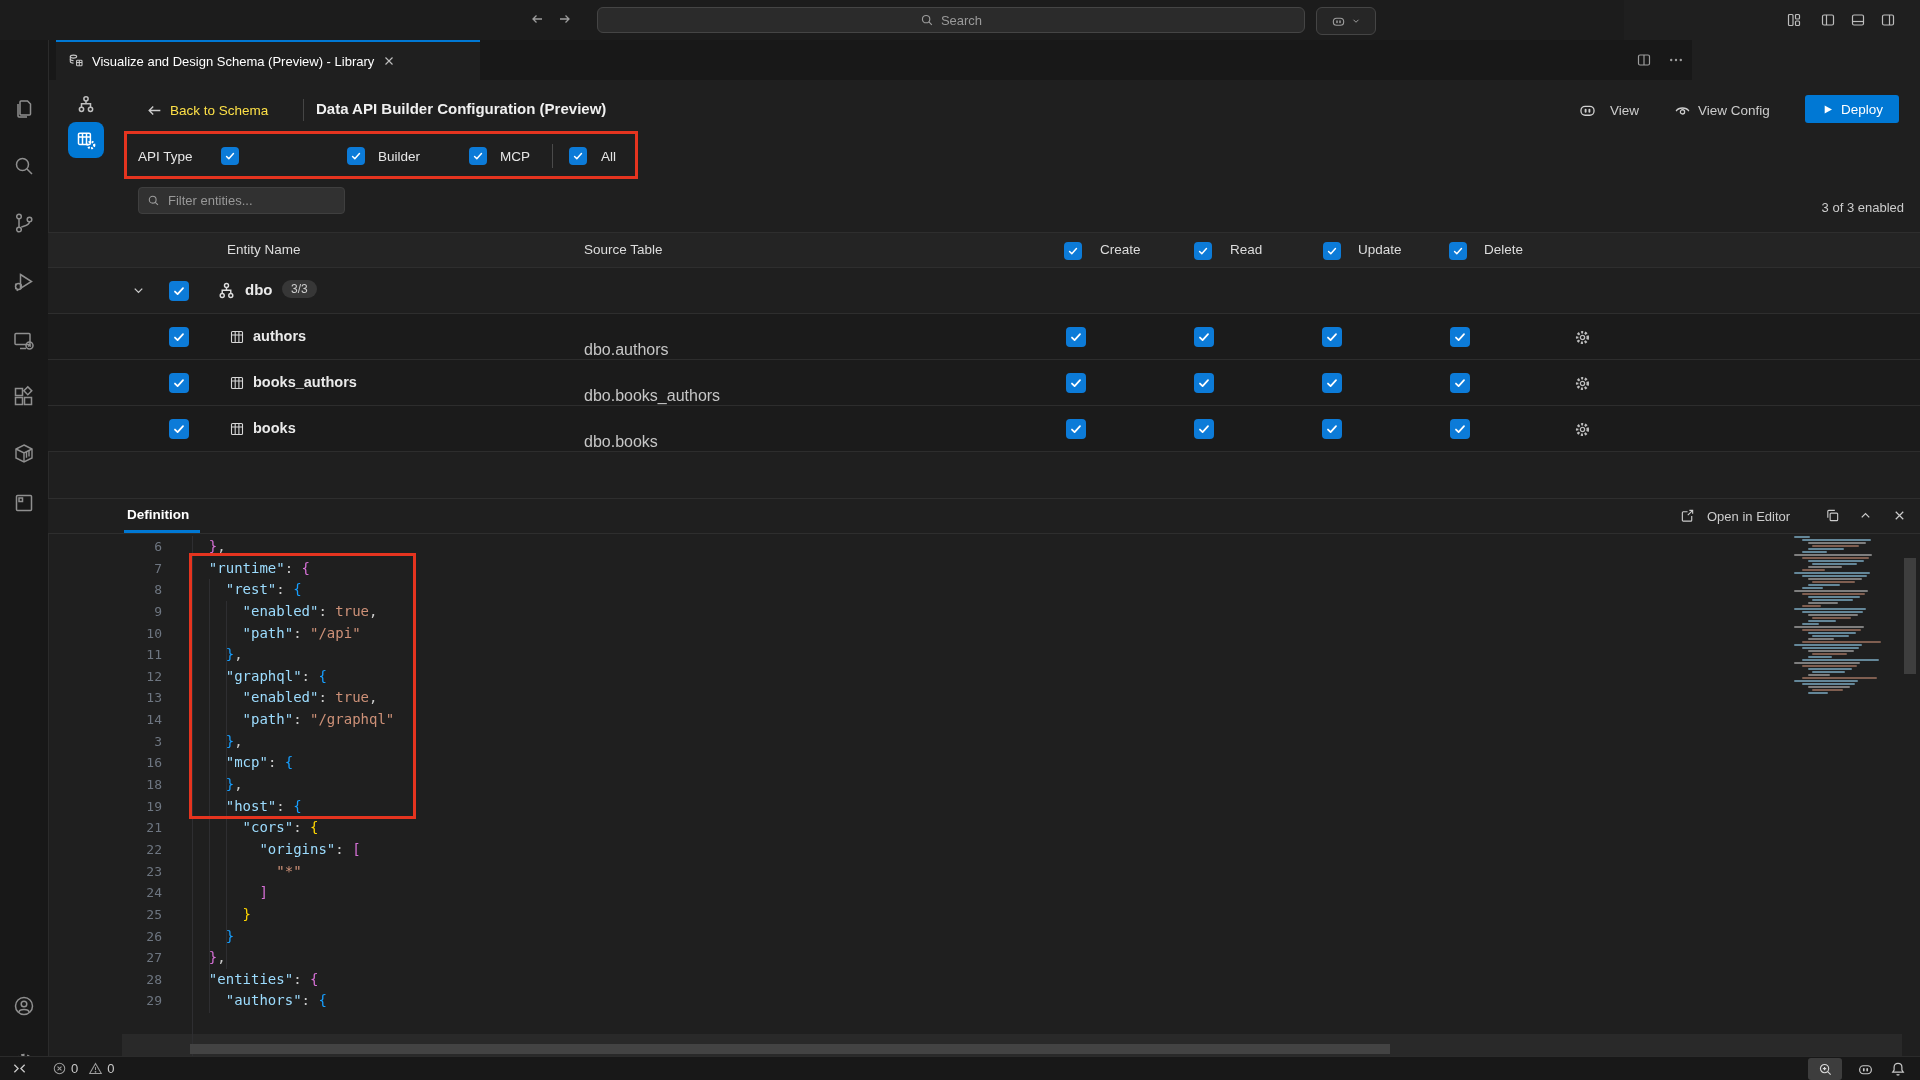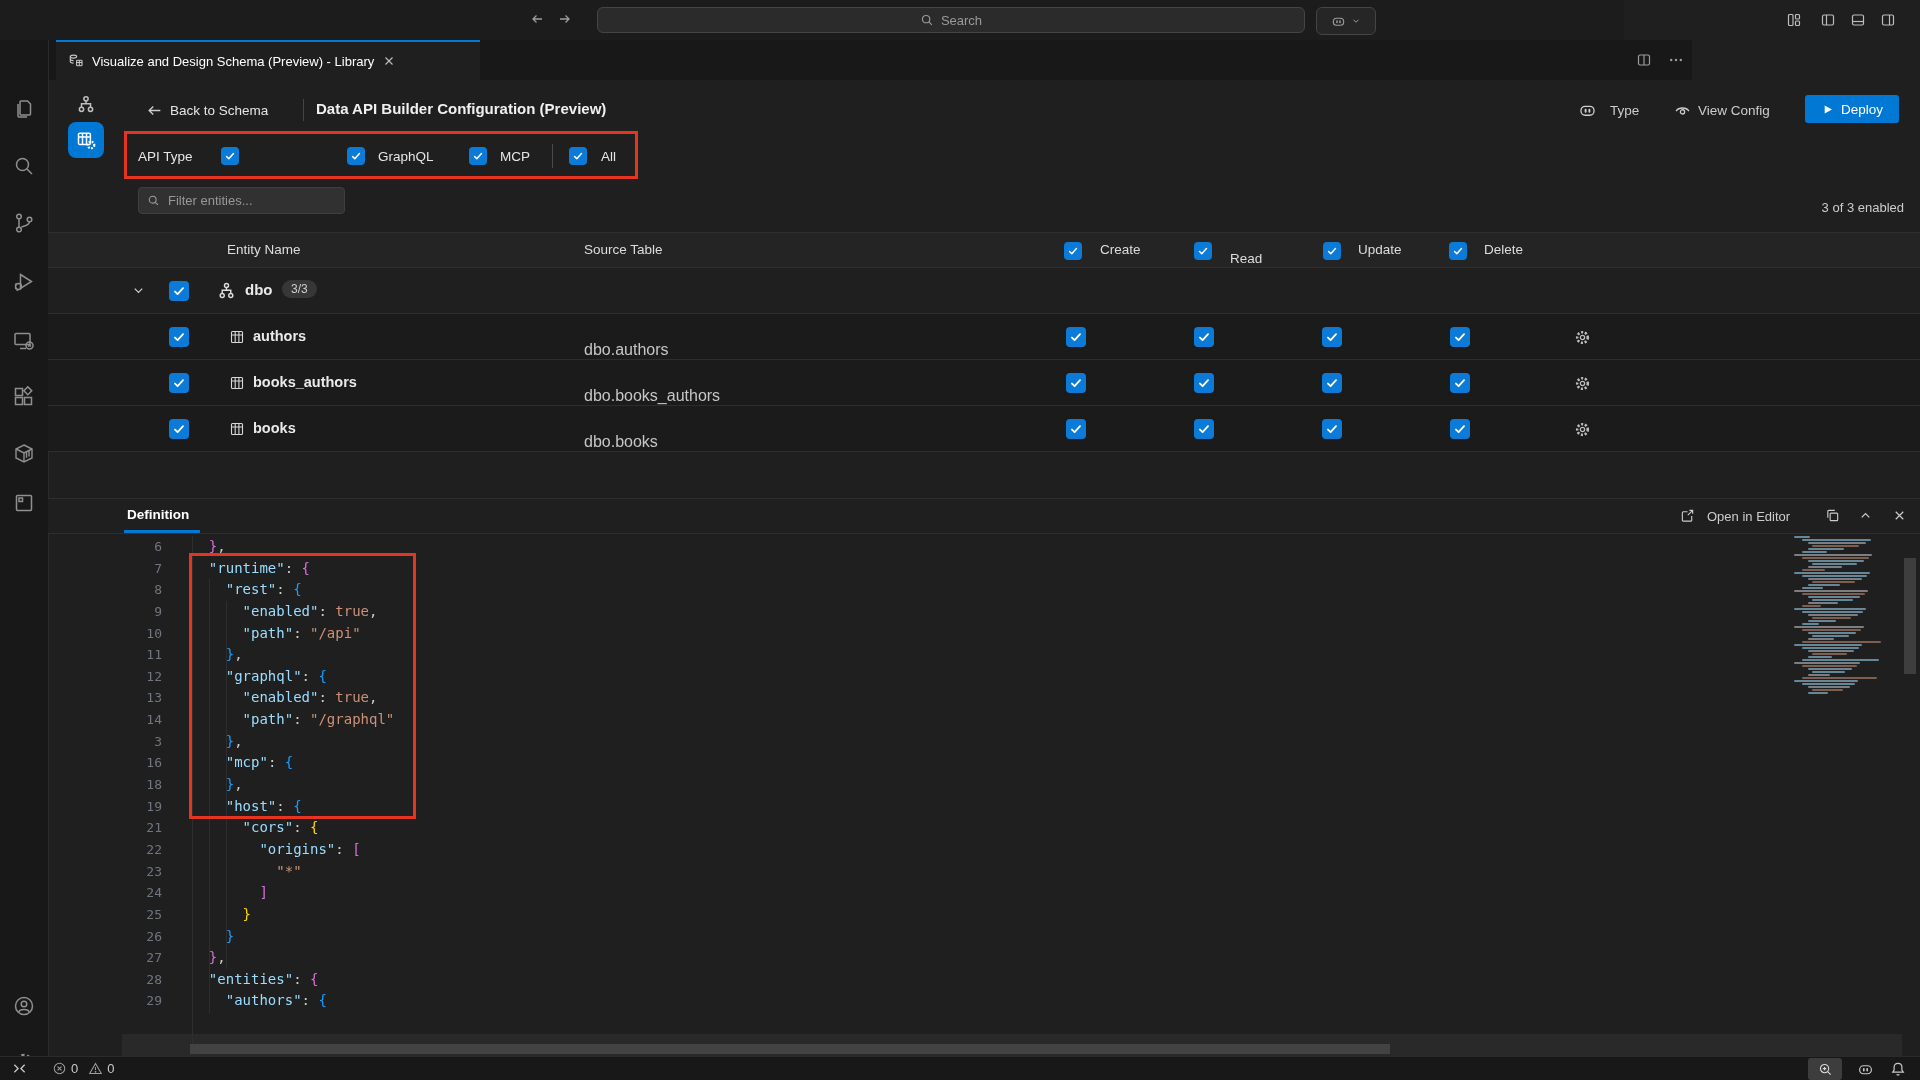--- a/index.html
+++ b/index.html
@@ -30,21 +30,21 @@
   #activitybar{left:0;top:40px;width:48px;height:1016px;background:#181818;border-right:1px solid #2b2b2b;}
   .ab-ico{position:absolute;left:12px;width:24px;height:24px;color:#8f8f8f;}
 
   
   #rail-schema{left:76px;top:94px;color:#c0c0c0;}
   #rail-active{left:68px;top:122px;width:36px;height:36px;background:#0078d4;border-radius:8px;
                display:flex;align-items:center;justify-content:center;color:#ffffff;}
 
   
   #back-arrow{left:146px;top:102px;color:#cccccc;}
-  #back-label{left:170px;top:103px;font-size:13.5px;color:#e5e5e5;}
+  #back-label{left:170px;top:103px;font-size:13.5px;color:#fde047;}
   #hdr-divider{left:303px;top:99px;width:1px;height:22px;background:#454545;}
   #page-title{left:316px;top:100px;font-size:15px;font-weight:bold;color:#f0f0f0;}
   #chat-ico{left:1578px;top:101px;color:#cfcfcf;}
   #chat-label{left:1610px;top:103px;font-size:13.5px;}
   #viewcfg-ico{left:1674px;top:102px;color:#cfcfcf;}
   #viewcfg-label{left:1698px;top:103px;font-size:13.5px;}
   #deploy-btn{left:1805px;top:95px;width:94px;height:28px;background:#0078d4;border-radius:3px;
               display:flex;align-items:center;justify-content:center;gap:7px;color:#ffffff;font-size:13.5px;}
 
   
@@ -303,21 +303,21 @@
   <div id="hdr-divider" class="abs"></div>
   <span id="page-title" class="abs">Data API Builder Configuration (Preview)</span>
 
   <span id="chat-ico" class="abs ico">
     <svg width="19" height="19" viewBox="0 0 16 16" fill="none" stroke="currentColor" stroke-width="1.1">
         <rect x="2.5" y="4.5" width="11" height="7.5" rx="3.5"></rect>
         <rect x="5.6" y="6.6" width="1.6" height="3.2" rx="0.8" fill="currentColor" stroke="none"></rect>
         <rect x="8.8" y="6.6" width="1.6" height="3.2" rx="0.8" fill="currentColor" stroke="none"></rect>
       </svg>
   </span>
-  <span id="chat-label" class="abs">Type</span>
+  <span id="chat-label" class="abs">View</span>
   <span id="viewcfg-ico" class="abs ico">
     <svg width="17" height="17" viewBox="0 0 16 16" fill="none" stroke="currentColor" stroke-width="1.2">
         <path d="M2 8.5c2.5-3.8 9.5-3.8 12 0"></path>
         <circle cx="8" cy="9.3" r="2"></circle>
       </svg>
   </span>
   <span id="viewcfg-label" class="abs">View Config</span>
   <div id="deploy-btn" class="abs">
     <span class="ico">
       <svg width="13" height="13" viewBox="0 0 16 16">
@@ -334,21 +334,21 @@
         <svg width="12" height="12" viewBox="0 0 16 16" fill="none">
           <path d="M3.4 8.6l3 3 6.2-6.8" stroke="#fff" stroke-width="2" stroke-linecap="round" stroke-linejoin="round"></path>
         </svg>
       </span>
       <span class="abs api-opt-label" style="left: 252px; margin-top: 40px;">REST API</span>
       <span class="cb" style="left: 347px; top: 147px; width: 18px; height: 18px;">
         <svg width="12" height="12" viewBox="0 0 16 16" fill="none">
           <path d="M3.4 8.6l3 3 6.2-6.8" stroke="#fff" stroke-width="2" stroke-linecap="round" stroke-linejoin="round"></path>
         </svg>
       </span>
-      <span class="abs api-opt-label" style="left: 378px;">GraphQL</span>
+      <span class="abs api-opt-label" style="left: 378px;">Builder</span>
       <span class="cb" style="left: 469px; top: 147px; width: 18px; height: 18px;">
         <svg width="12" height="12" viewBox="0 0 16 16" fill="none">
           <path d="M3.4 8.6l3 3 6.2-6.8" stroke="#fff" stroke-width="2" stroke-linecap="round" stroke-linejoin="round"></path>
         </svg>
       </span>
       <span class="abs api-opt-label" style="left: 500px;">MCP</span>
       <span class="cb" style="left: 569px; top: 147px; width: 18px; height: 18px;">
         <svg width="12" height="12" viewBox="0 0 16 16" fill="none">
           <path d="M3.4 8.6l3 3 6.2-6.8" stroke="#fff" stroke-width="2" stroke-linecap="round" stroke-linejoin="round"></path>
         </svg>
@@ -372,21 +372,21 @@
     <span class="th" style="left:179px">Entity Name</span>
     <span class="th" style="left:536px">Source Table</span>
     <span id="ops-header"><span class="cb" style="left: 1016px; top: 9px; width: 18px; height: 18px;">
           <svg width="12" height="12" viewBox="0 0 16 16" fill="none">
             <path d="M3.4 8.6l3 3 6.2-6.8" stroke="#fff" stroke-width="2" stroke-linecap="round" stroke-linejoin="round"></path>
           </svg>
         </span><span class="th" style="left: 1052px;">Create</span><span class="cb" style="left: 1146px; top: 9px; width: 18px; height: 18px;">
           <svg width="12" height="12" viewBox="0 0 16 16" fill="none">
             <path d="M3.4 8.6l3 3 6.2-6.8" stroke="#fff" stroke-width="2" stroke-linecap="round" stroke-linejoin="round"></path>
           </svg>
-        </span><span class="th" style="left: 1182px; margin-top: 9px;">Read</span><span class="cb" style="left: 1275px; top: 9px; width: 18px; height: 18px;">
+        </span><span class="th" style="left: 1182px;">Read</span><span class="cb" style="left: 1275px; top: 9px; width: 18px; height: 18px;">
           <svg width="12" height="12" viewBox="0 0 16 16" fill="none">
             <path d="M3.4 8.6l3 3 6.2-6.8" stroke="#fff" stroke-width="2" stroke-linecap="round" stroke-linejoin="round"></path>
           </svg>
         </span><span class="th" style="left: 1310px;">Update</span><span class="cb" style="left: 1401px; top: 9px; width: 18px; height: 18px;">
           <svg width="12" height="12" viewBox="0 0 16 16" fill="none">
             <path d="M3.4 8.6l3 3 6.2-6.8" stroke="#fff" stroke-width="2" stroke-linecap="round" stroke-linejoin="round"></path>
           </svg>
         </span><span class="th" style="left: 1436px;">Delete</span></span>
   </div>
 

